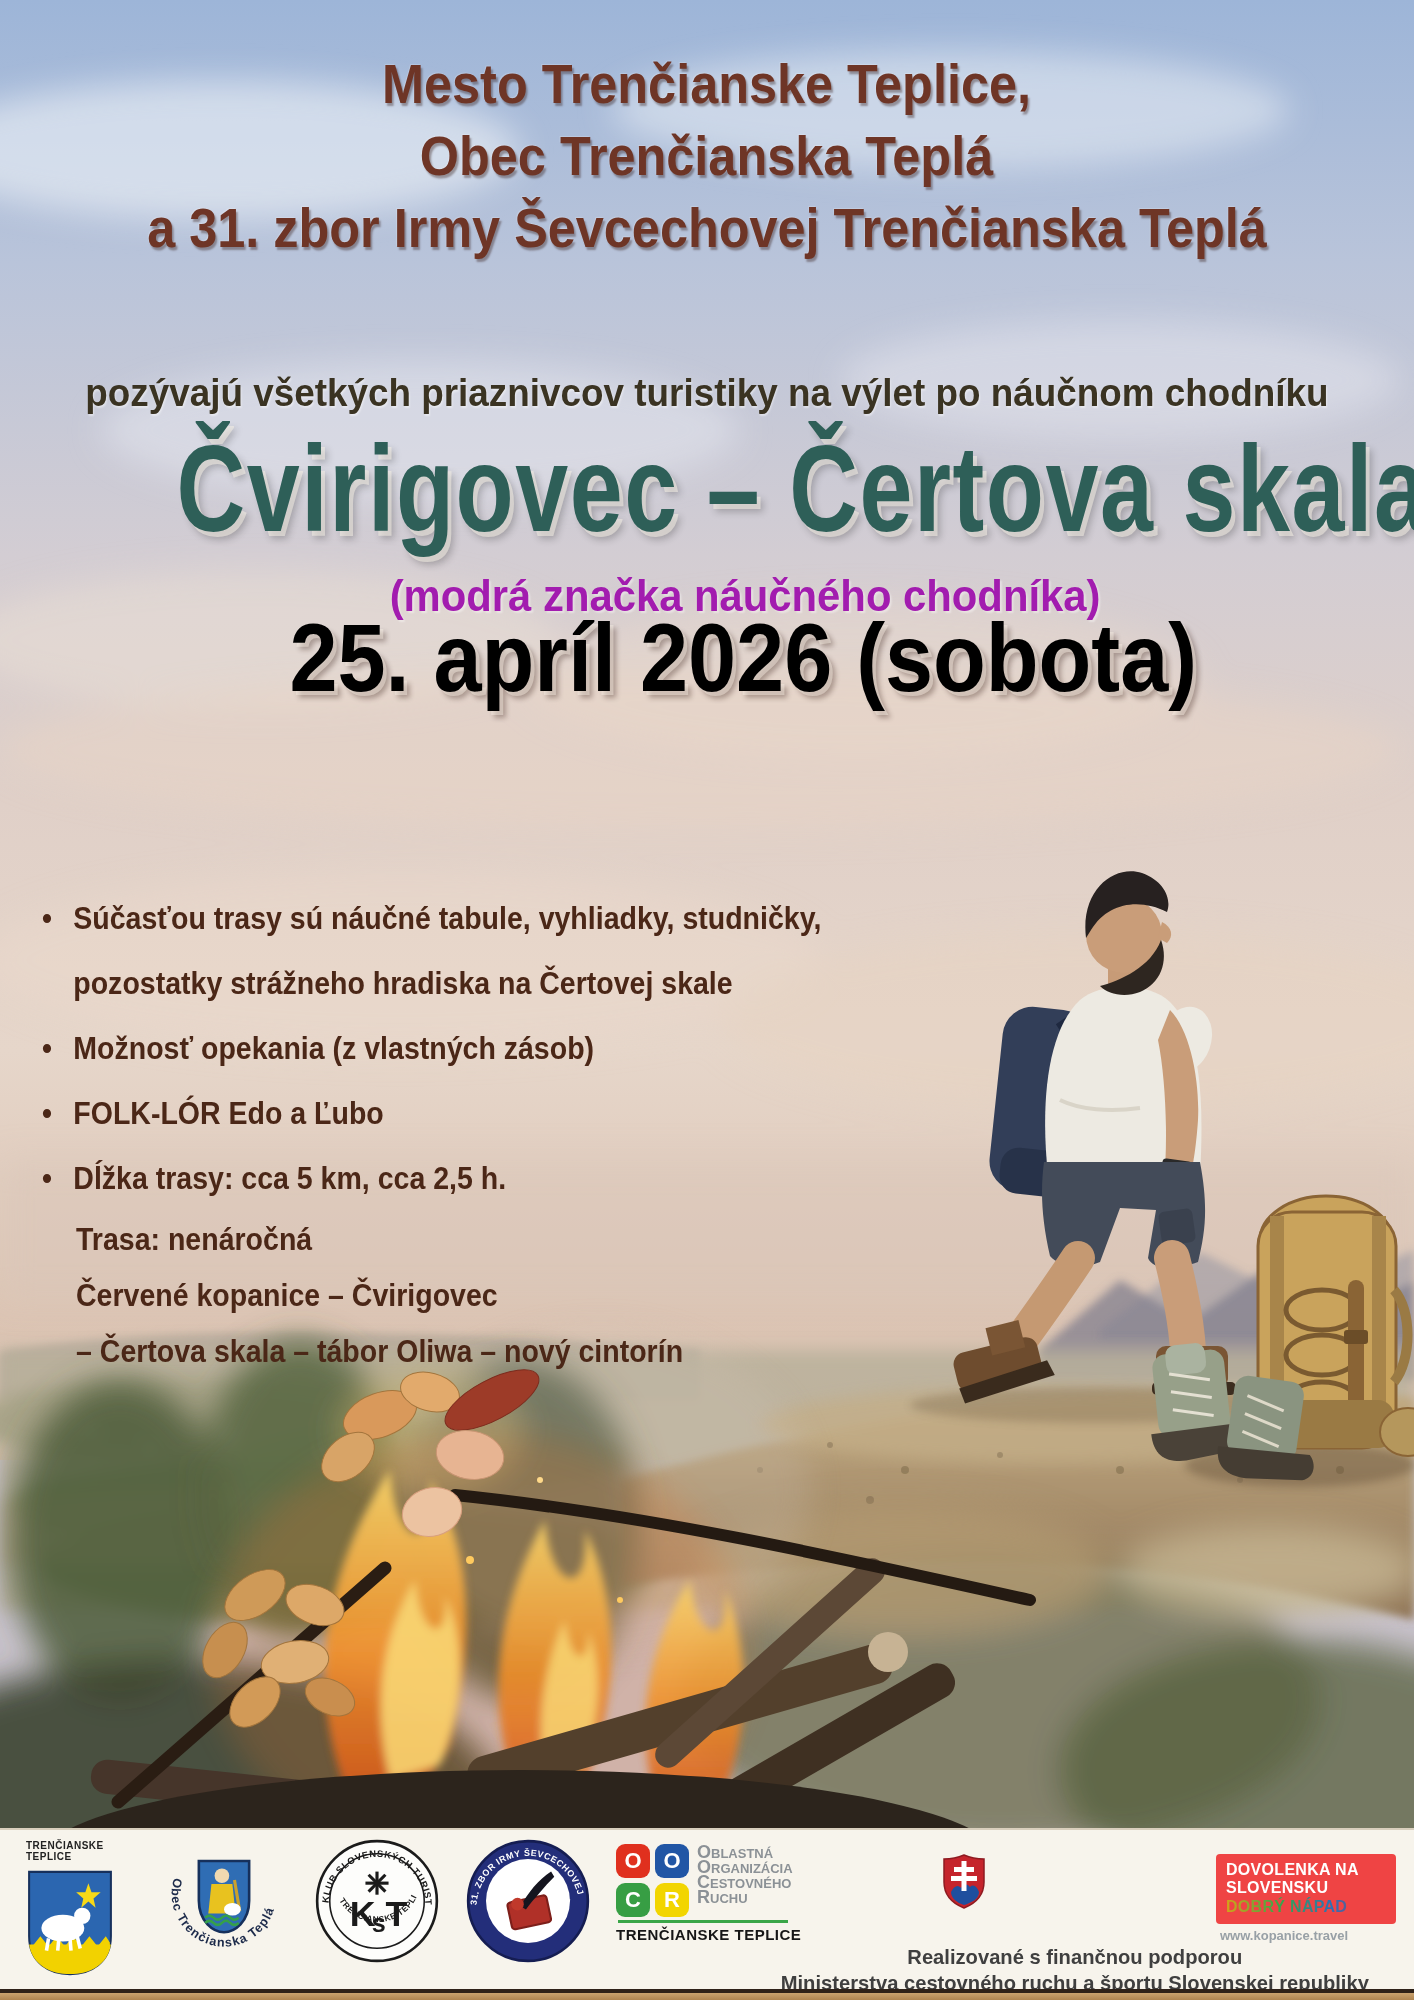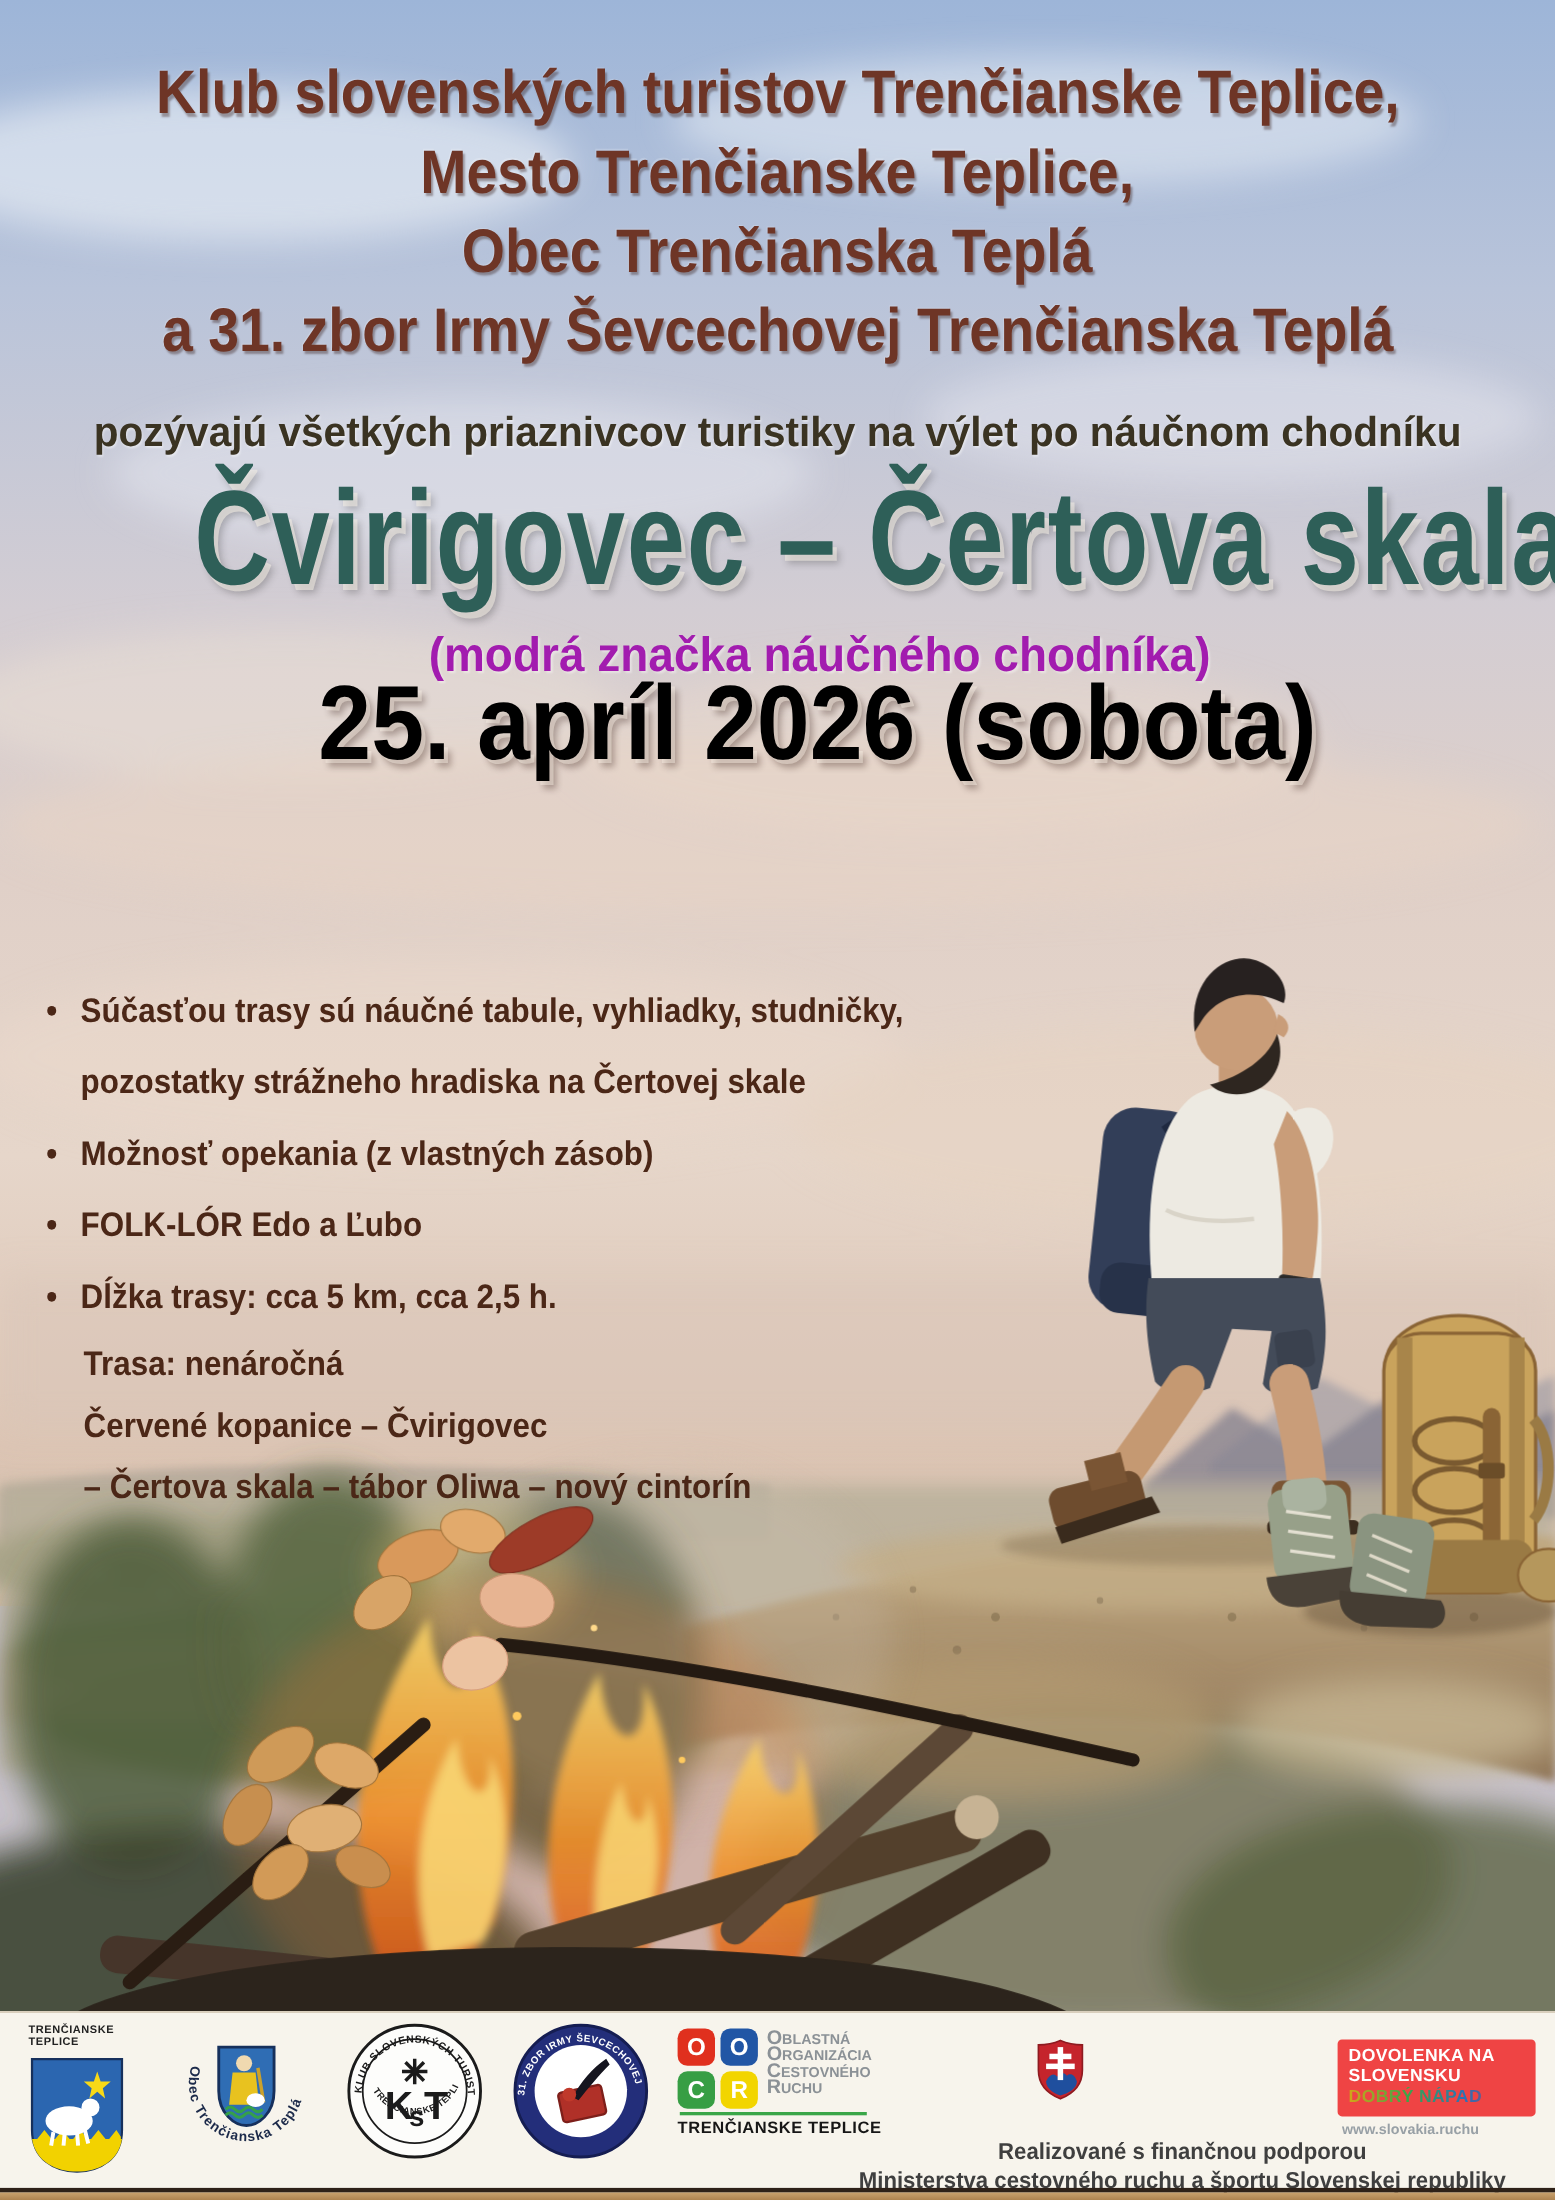--- a/index.html
+++ b/index.html
@@ -269,21 +269,20 @@
       </g>
       <g transform="rotate(8 1260 1450)">
         <rect x="1226" y="1378" width="70" height="80" rx="14" fill="#8a9480"></rect>
         <path d="M1240,1398 L1278,1408 M1240,1416 L1278,1426 M1240,1434 L1278,1444" stroke="#ded9c8" stroke-width="3"></path>
         <path d="M1218,1452 C1218,1472 1230,1480 1250,1480 L1306,1474 C1318,1470 1318,1456 1310,1448 Z" fill="#453d33"></path>
       </g>
     </g>
   </svg>
 
   <div class="txt organizers">
-    <div class="line"><span class="cx">Klub slovenských turistov Trenčianske Teplice,</span></div>
     <div class="line"><span class="cx">Mesto Trenčianske Teplice,</span></div>
     <div class="line"><span class="cx">Obec Trenčianska Teplá</span></div>
     <div class="line"><span class="cx">a 31. zbor Irmy Ševcechovej Trenčianska Teplá</span></div>
   </div>
 
   <div class="txt invitation"><span class="cx">pozývajú všetkých priaznivcov turistiky na výlet po náučnom chodníku</span></div>
 
   <div class="txt title"><span class="cx">Čvirigovec – Čertova skala</span></div>
 
   <div class="txt subtitle"><span class="cx">(modrá značka náučného chodníka)</span></div>
@@ -425,21 +424,21 @@
           <rect x="10" y="24" width="26" height="5" fill="#ffffff"></rect>
         </svg>
       </div>
 
       <div class="logo-cell dovolenka">
         <div class="dov-box">
           <div class="dov-line">DOVOLENKA NA</div>
           <div class="dov-line">SLOVENSKU</div>
           <div class="dov-rainbow">DOBRÝ NÁPAD</div>
         </div>
-        <div class="dov-url">www.slovakia.ruchu</div>
+        <div class="dov-url">www.kopanice.travel</div>
       </div>
     </div>
 
     <div class="support">
       <div>Realizované s finančnou podporou</div>
       <div>Ministerstva cestovného ruchu a športu Slovenskej republiky</div>
     </div>
 
     <div class="bottom-strip"></div>
   </div>

